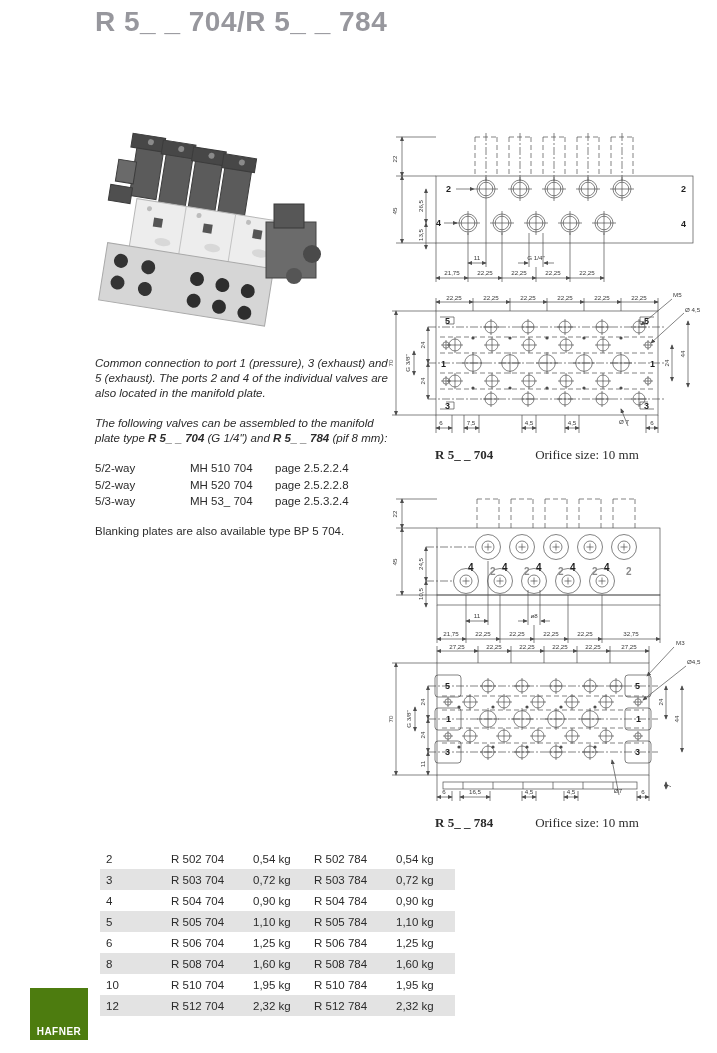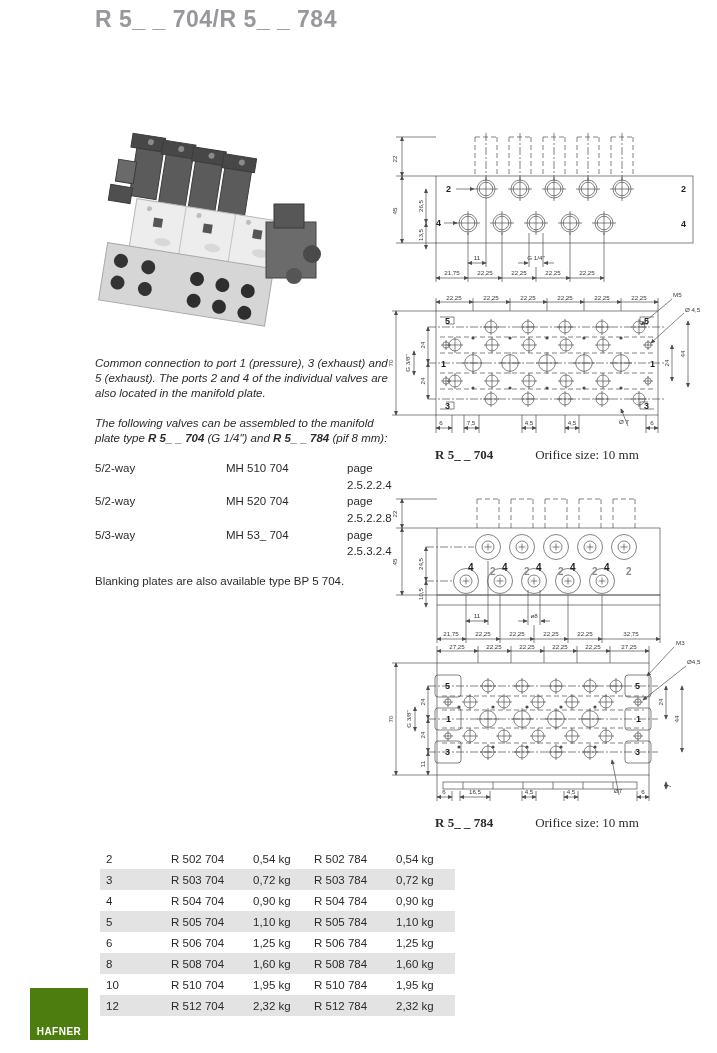--- a/index.html
+++ b/index.html
@@ -1,23 +1,23 @@
 <!DOCTYPE html>
 <html><head>
 <meta charset="utf-8">
 <style>
   html,body{margin:0;padding:0;background:#fff;}
   #page{position:relative;width:717px;height:1053px;background:#fff;overflow:hidden;
         font-family:"Liberation Sans",sans-serif;color:#2b2b2b;}
-  #title{position:absolute;left:95px;top:6px;font-size:23px;font-weight:bold;
+  #title{position:absolute;left:95px;top:6px;font-size:28px;font-weight:bold;
          color:#97979d;letter-spacing:.5px;}
   #photo{position:absolute;left:98px;top:126px;width:228px;height:214px;}
   #intro{position:absolute;left:95px;top:356px;width:300px;font-size:11.5px;line-height:1.32;}
   #intro .para{margin:0 0 14px 0;font-style:italic;}
-  .vrow{display:grid;grid-template-columns:95px 85px auto;font-size:11.5px;line-height:1.45;gap:36px;}
+  .vrow{display:grid;grid-template-columns:95px 85px auto;font-size:11.5px;line-height:1.45;}
   #note{margin-top:14px;}
   .drawing{position:absolute;left:380px;width:337px;}
   #d1wrap{top:131px;}
   #d2wrap{top:495px;}
   .cap{position:absolute;left:55px;font-size:13px;white-space:nowrap;font-family:Liberation Serif, serif;}
   .cap b{margin-right:42px;}
   svg text{font-family:"Liberation Sans",sans-serif;font-size:6.2px;fill:#3a3a3a;}
   svg text.pl{font-size:9px;font-weight:bold;fill:#1f1f1f;}
   svg text.pl2{font-size:10px;font-weight:bold;fill:#1f1f1f;}
   svg text.pg{font-size:10px;font-weight:bold;fill:#8a8a8a;}

